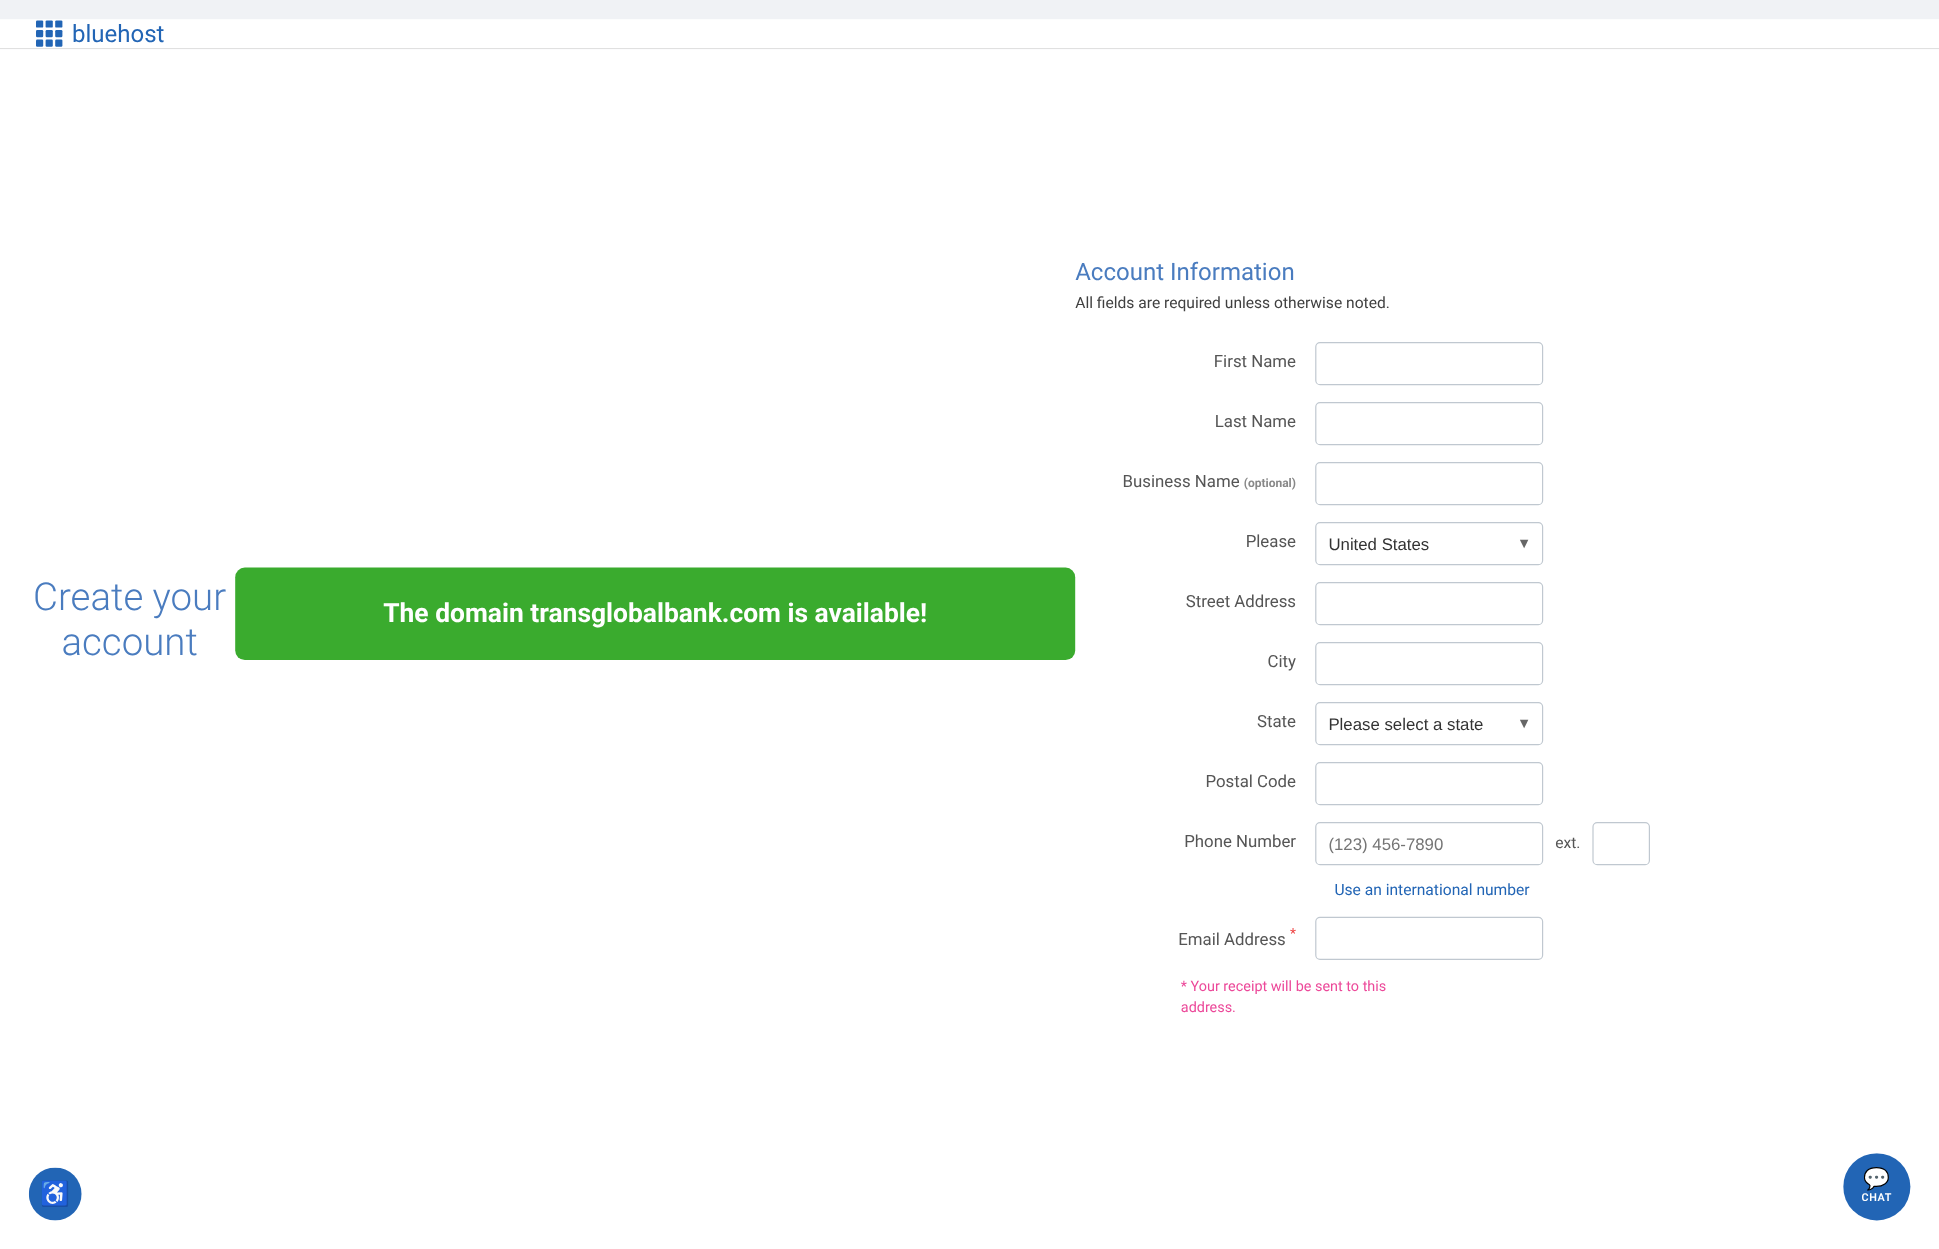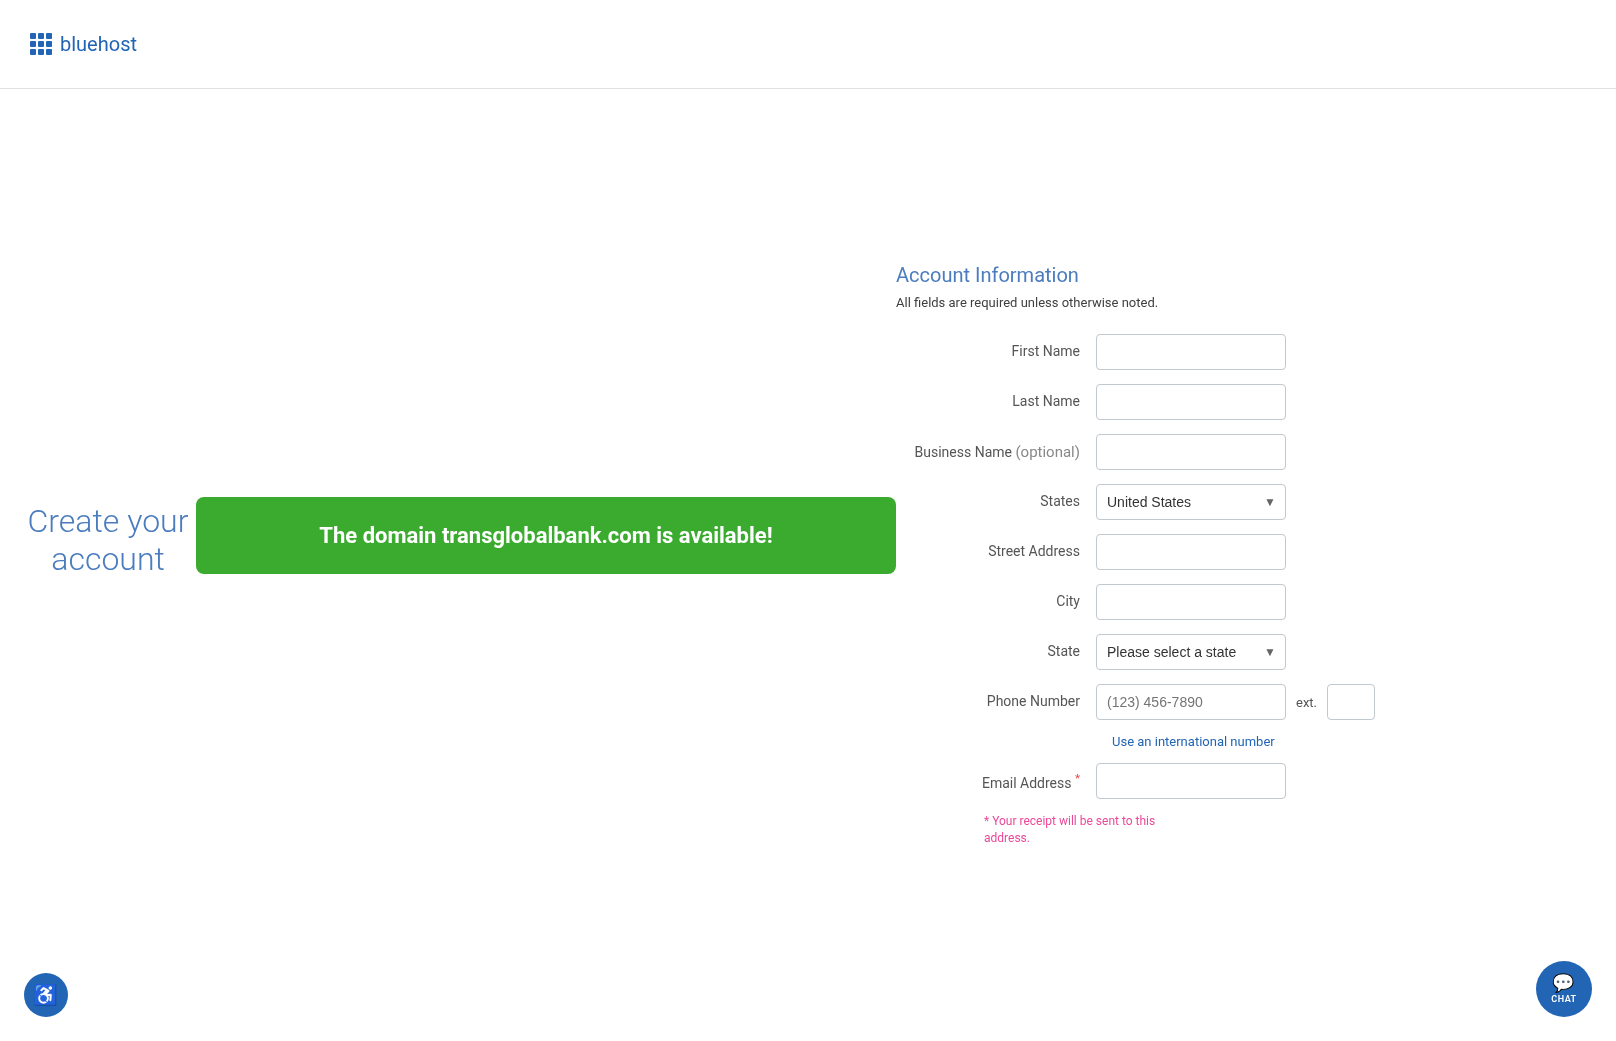--- a/index.html
+++ b/index.html
@@ -12,23 +12,24 @@
       background: #f0f2f5;
       font-family: -apple-system, BlinkMacSystemFont, 'Segoe UI', Roboto, sans-serif;
       min-height: 1041px;
       display: flex;
       flex-direction: column;
     }
 
     .top-bar {
       background: #fff;
       border-bottom: 1px solid #e0e0e0;
-      padding: 32px 30px;
-      display: flex;
-      align-items: center;
+      padding: 0 30px;
+      display: flex;
+      align-items: center;
+      margin-top: 16px;
     }
 
     .logo-area {
       display: flex;
       align-items: center;
       gap: 8px;
     }
 
     .logo-grid {
       display: grid;
@@ -256,23 +257,23 @@
     }
 
     .chat-label {
       color: #fff;
       font-size: 9px;
       font-weight: 600;
       letter-spacing: 0.5px;
     }
 
     .optional-label {
-      font-size: 15px;
+      font-size: 10px;
       color: #888;
-      font-weight: 400;
+      font-weight: 700;
     }
   </style>
 </head>
 <body>
 
 <div class="top-bar">
   <div class="logo-area">
     <div class="logo-grid">
       <div class="logo-dot"></div>
       <div class="logo-dot"></div>
@@ -312,21 +313,21 @@
 
     <div class="form-row">
       <label class="form-label">
         <span>Business Name</span>
         <span class="optional-label">(optional)</span>
       </label>
       <input class="form-input" type="text" style="">
     </div>
 
     <div class="form-row">
-      <label class="form-label">States</label>
+      <label class="form-label">Please</label>
       <div class="form-select-wrapper">
         <select class="form-select">
           <option value="us">United States</option>
           <option value="ca">Canada</option>
           <option value="gb">United Kingdom</option>
           <option value="au">Australia</option>
         </select>
         <span class="select-arrow">▼</span>
       </div>
     </div>
@@ -358,20 +359,24 @@
           <option value="IL">Illinois</option>
           <option value="IN">Indiana</option>
           <option value="NY">New York</option>
           <option value="TX">Texas</option>
           <option value="WA">Washington</option>
         </select>
         <span class="select-arrow">▼</span>
       </div>
     </div>
 
+    <div class="form-row">
+      <label class="form-label">Postal Code</label>
+      <input class="form-input" type="text" style="">
+    </div>
 
     <div class="form-row">
       <label class="form-label">Phone Number</label>
       <div class="phone-row">
         <input class="phone-input" type="tel" placeholder="(123) 456-7890" style="">
         <span class="ext-label">ext.</span>
         <input class="ext-input" type="text" style="">
       </div>
     </div>
 

